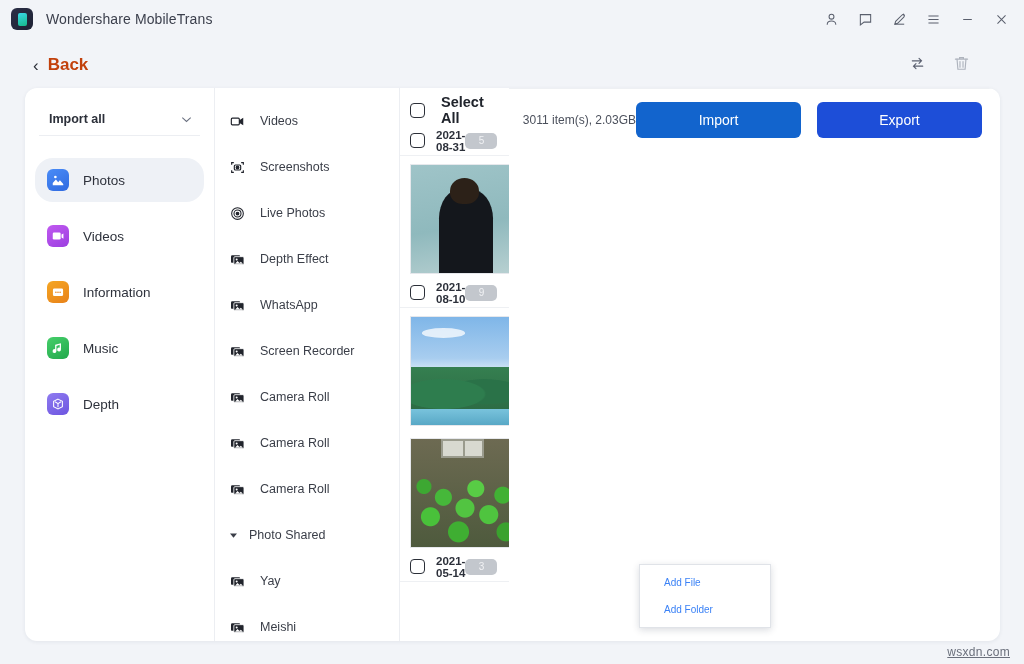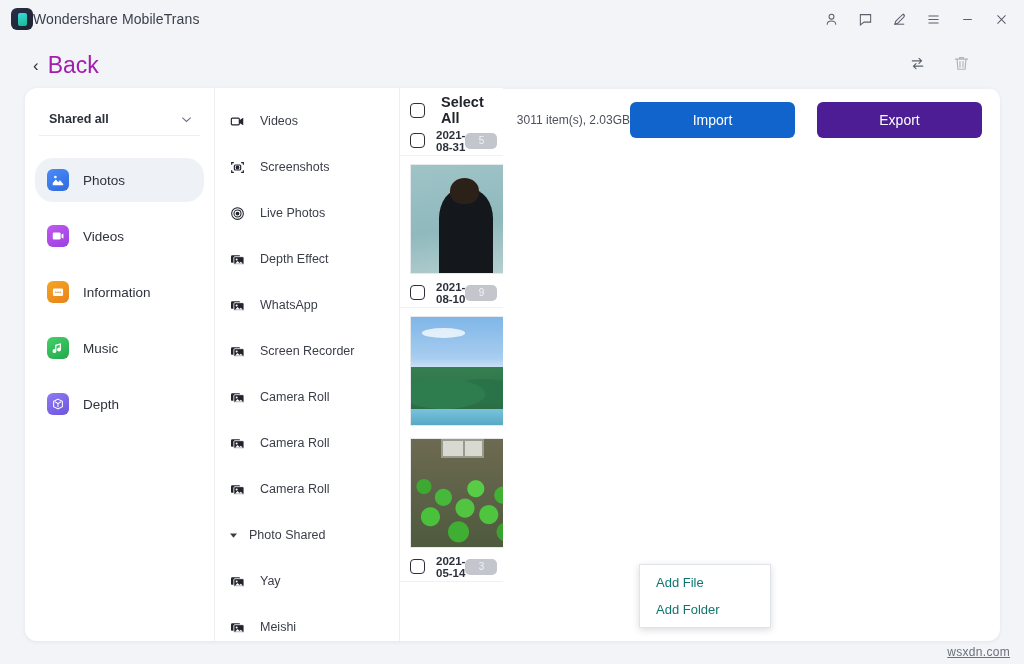--- a/index.html
+++ b/index.html
@@ -23,21 +23,21 @@
   .app-logo {
     width: 22px; height: 22px; margin-left: 11px; border-radius: 6px;
     background: linear-gradient(140deg,#2b2f46 0%,#1d2134 100%);
     display: flex; align-items: center; justify-content: center;
   }
   .app-logo i {
     display: block; width: 9px; height: 13px; border-radius: 2px;
     background: linear-gradient(160deg,#3ad9e8 0%,#16b98a 100%);
   }
   .app-title {
-    margin-left: 0; font-size: 14px; color: #3b3f4c; letter-spacing: .1px;
+    margin-left: 13px; font-size: 14px; color: #3b3f4c; letter-spacing: .1px;
   }
   .win-ctrls {
     margin-left: auto; display: flex; align-items: center; gap: 0;
     padding-right: 6px;
   }
   .win-btn {
     width: 34px; height: 32px; display: flex; align-items: center;
     justify-content: center; color: #5a5f6d;
   }
   .win-btn svg { display: block; }
@@ -45,21 +45,21 @@
   
   .backrow {
     position: absolute; top: 40px; left: 0; width: 1024px; height: 50px;
     display: flex; align-items: center;
   }
   .back-btn {
     display: flex; align-items: center; gap: 9px; margin-left: 33px;
     color: #24272f;
   }
   .back-btn .chev { font-size: 17px; line-height: 1; font-weight: 400; color:#2b2f38;}
-  .back-btn .lbl { font-size: 23px; font-weight: normal; color: #a21caf; }
+  .back-btn .lbl { font-size: 17px; font-weight: bold; color: #c2410c; }
   .toolbar-right {
     margin-left: auto; display: flex; align-items: center; gap: 25px;
     padding-right: 53px; color: #5b6070;
   }
 
   
   .card {
     position: absolute; left: 25px; top: 88px;
     width: 975px; height: 553px;
     background: #ffffff; border-radius: 12px;
@@ -187,32 +187,32 @@
     display: flex; align-items: center; padding: 0 18px 0 14px;
     position: relative;
   }
   .stats { font-size: 12px; color: #4b505c; }
   .btn {
     width: 165px; height: 36px; border-radius: 6px; border: none;
     color: #fff; font-size: 14px; font-family: inherit;
     display: flex; align-items: center; justify-content: center;
   }
   .btn-import { background: #1264cd; margin-left: auto; }
-  .btn-export { background: #4c1d95; margin-left: 22px; }
+  .btn-export { background: #1d4ed8; margin-left: 16px; }
 
   
   .ctxmenu {
     position: absolute; left: 639px; top: 564px; width: 132px;
     background: #ffffff; border: 1px solid #e0e3e8;
     box-shadow: 0 2px 7px rgba(25,35,60,.16);
     z-index: 40; padding: 4px 0;
   }
   .ctx-item {
     height: 27px; display: flex; align-items: center;
-    padding-left: 16px; font-size: 13px; color: #0f766e;
+    padding-left: 24px; font-size: 10px; color: #3b82f6;
   }
 
   
   .watermark {
     position: absolute; right: 14px; bottom: 5px;
     font-size: 12px; color: #6a6f7b; letter-spacing: .3px; z-index: 50; text-decoration: underline;
   }
 
   
   .art { position: absolute; inset: 0; }
@@ -484,21 +484,21 @@
           <path d="M8.4 8v6M11.6 8v6"></path>
         </svg>
       </span>
     </div>
   </div>
 
   <div class="card">
 
     <div class="sidebar">
       <div class="lang-select">
-        <span class="txt">Shared all</span>
+        <span class="txt">Import all</span>
         <span class="caret">
           <svg width="11" height="7" viewBox="0 0 12 8" fill="none" stroke="#6b7180" stroke-width="1.2">
               <path d="M1.2 1.8L6 6.2l4.8-4.4"></path>
             </svg>
         </span>
       </div>
       <div class="nav">
 
         <div class="nav-item active">
           <span class="nav-ico ico-photos">

